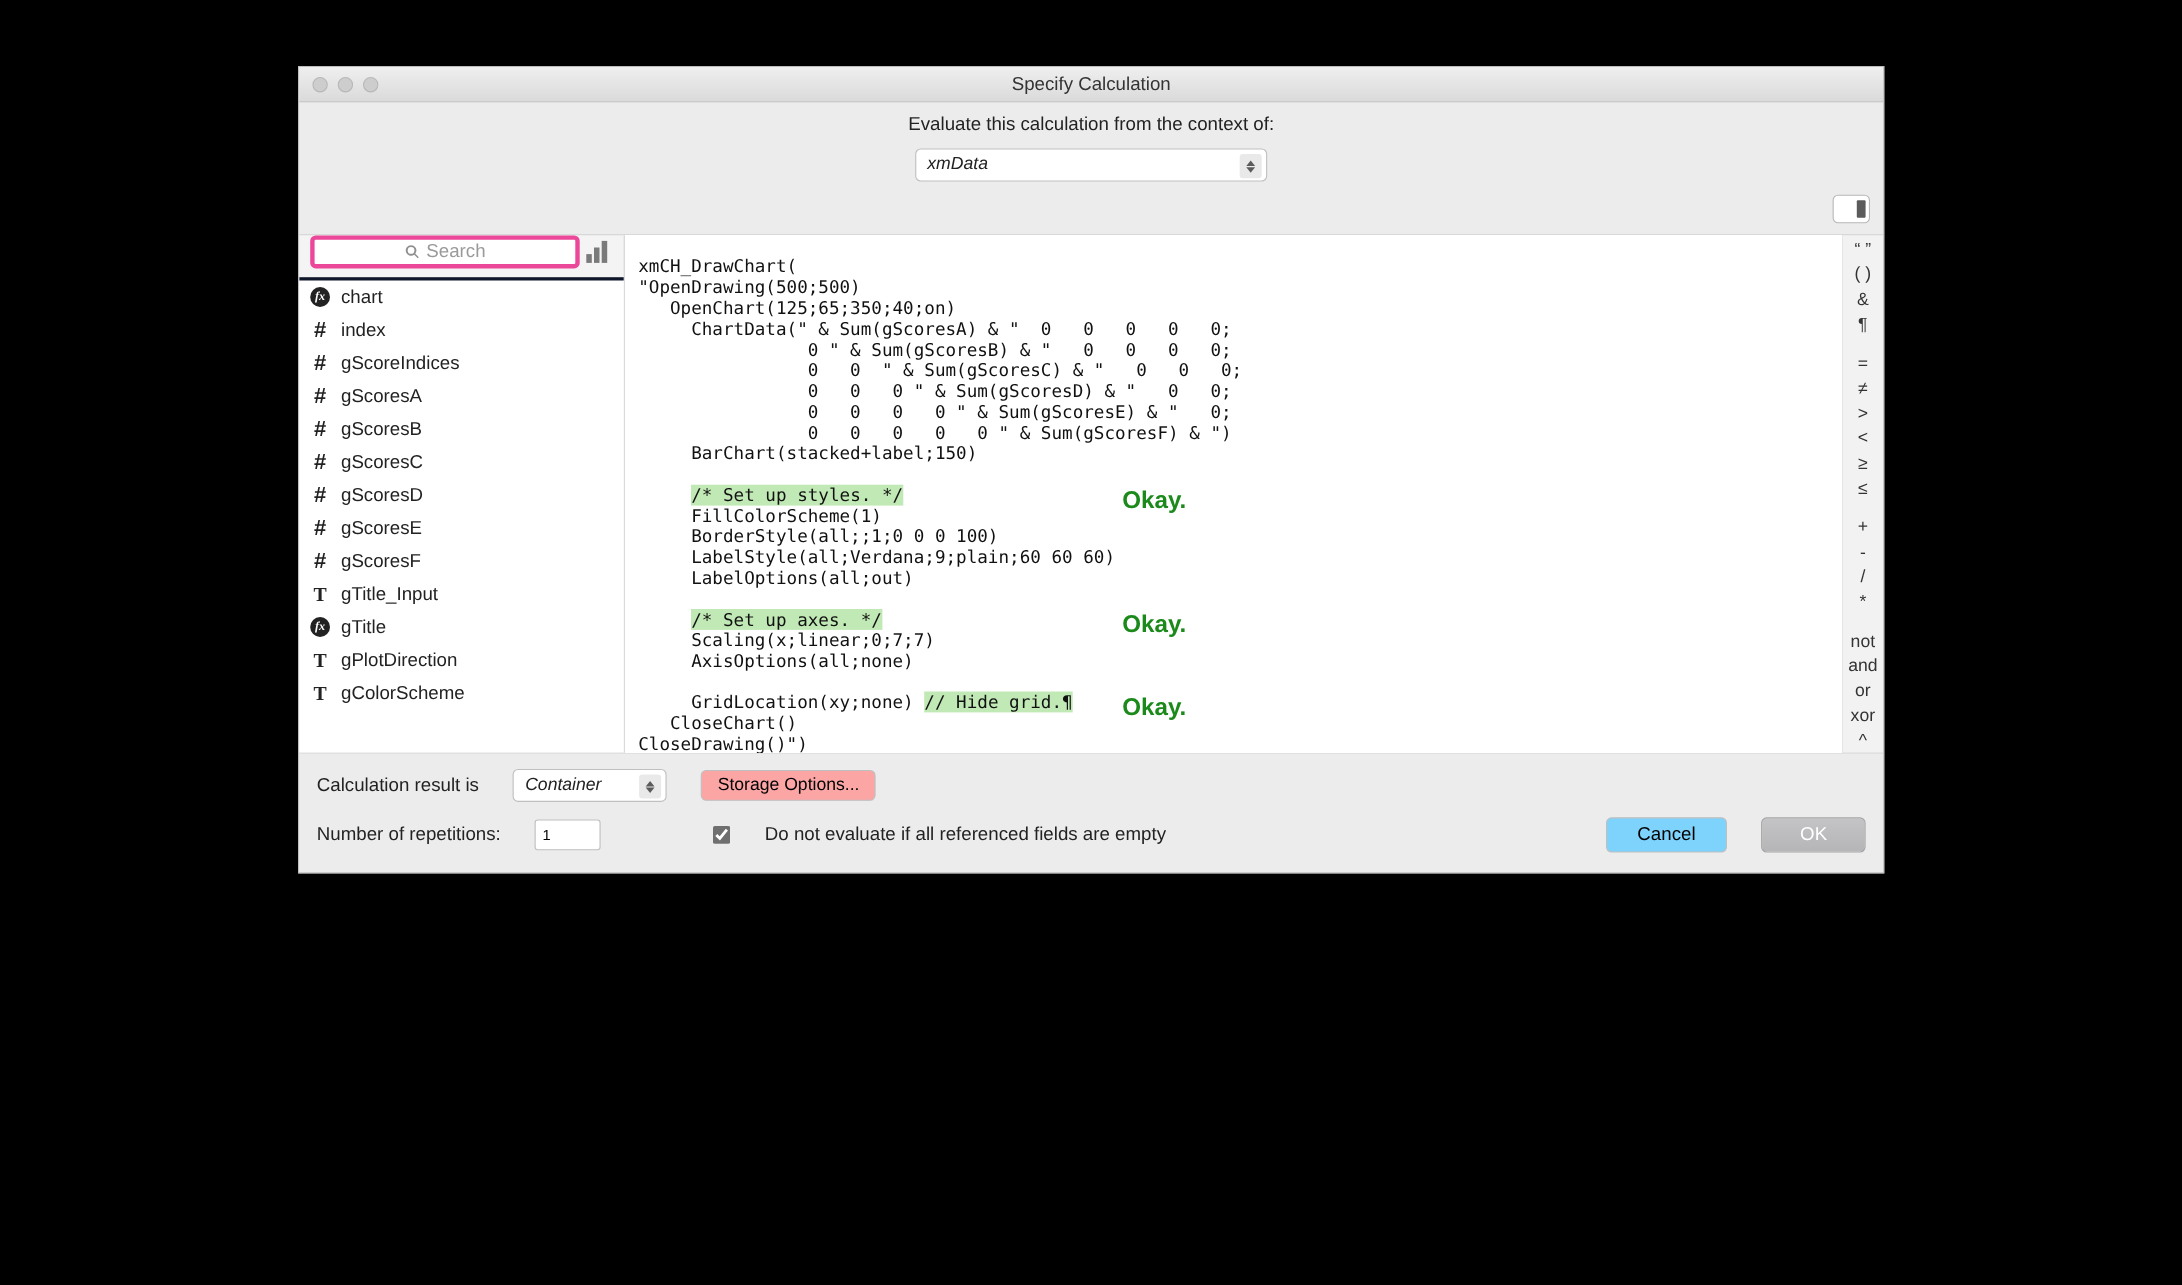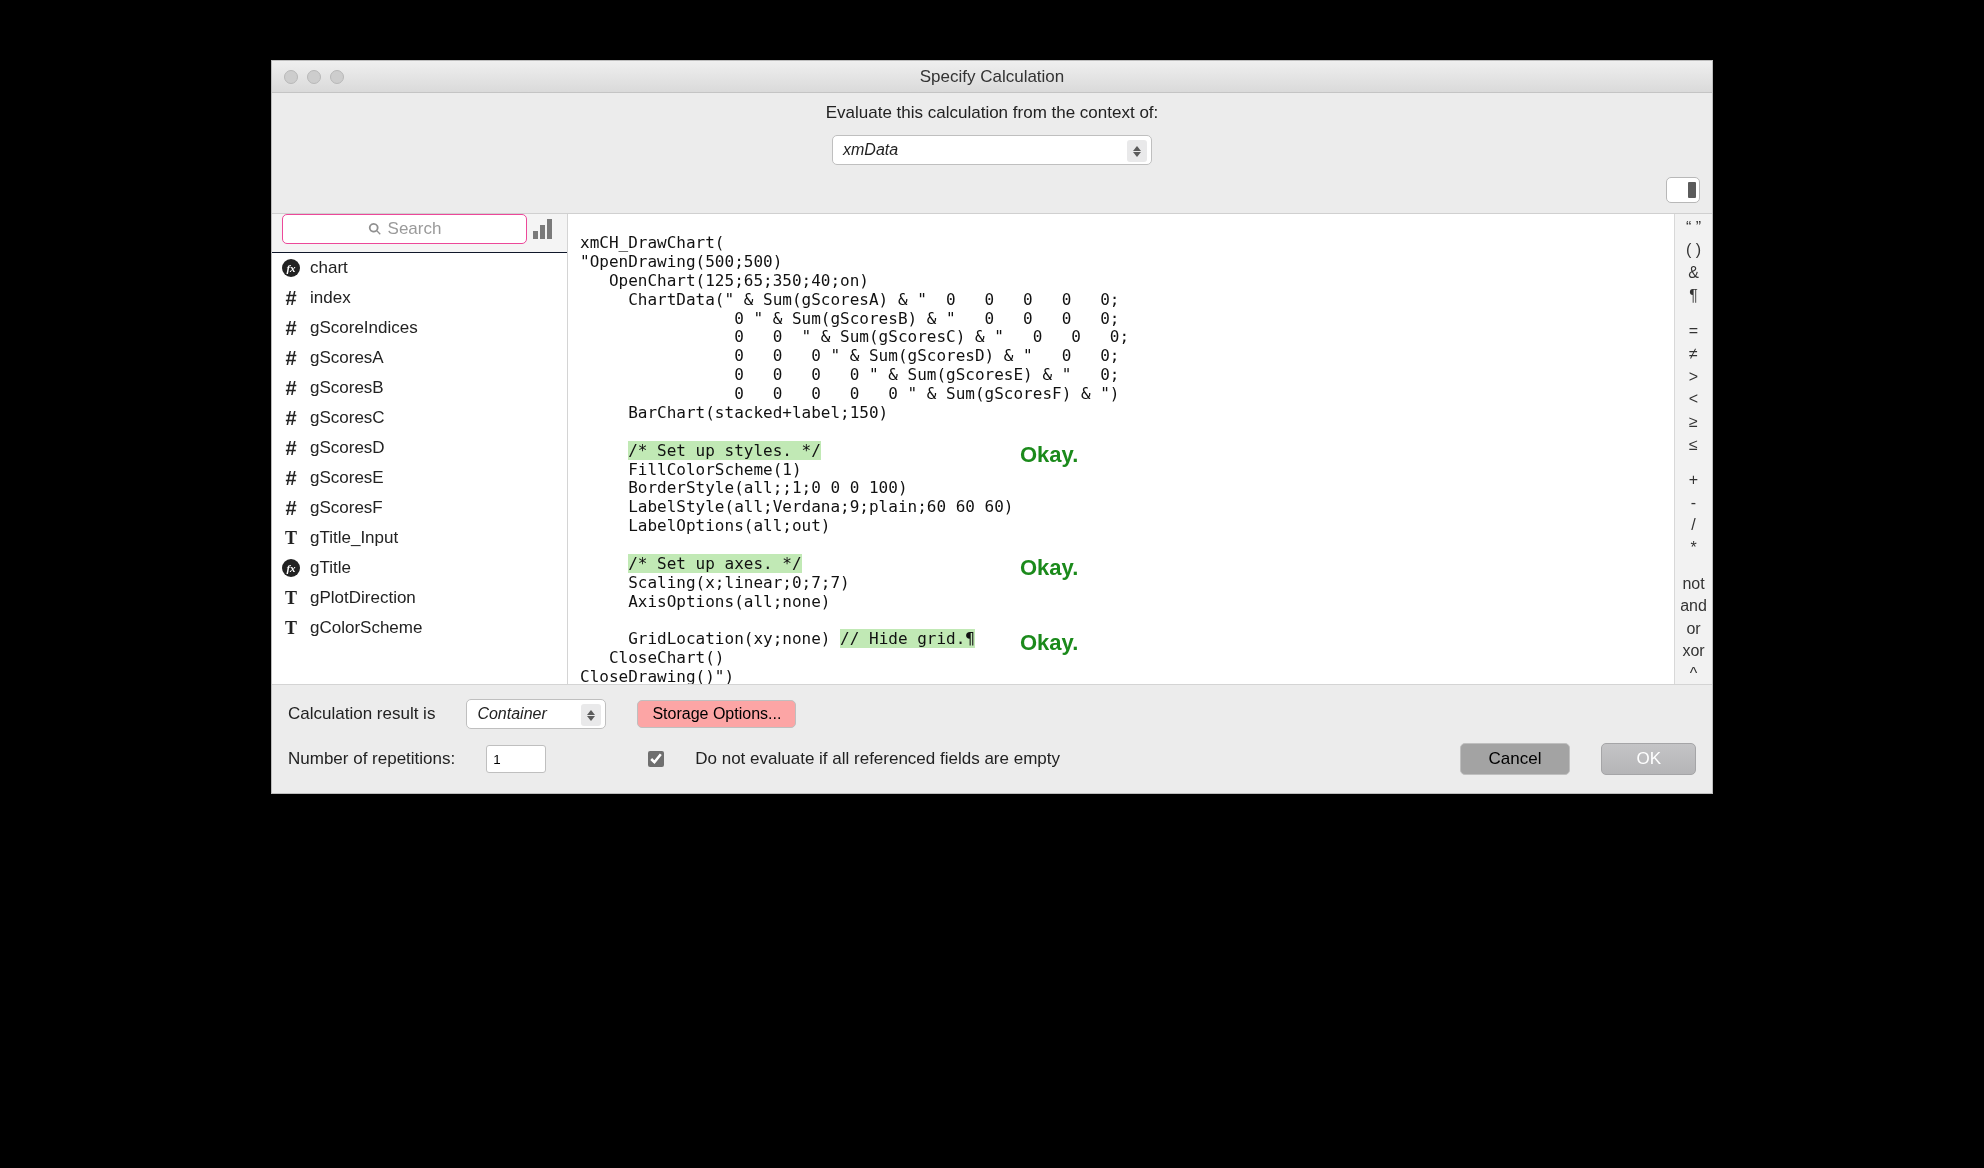--- a/index.html
+++ b/index.html
@@ -53,27 +53,27 @@
     .right-toggle {
       margin-left:auto; width:34px; height:26px; border:1px solid #b8b8b8; border-radius:5px;
       display:flex; align-items:center; justify-content:flex-end; padding:3px; background:#fff;
     }
     .right-toggle .bar { width:8px; height:16px; background:#5b5b5b; border-radius:1px; }
     .body { display:flex; height:470px; }
     .sidebar { width:296px; border-right:1px solid #d4d4d4; display:flex; flex-direction:column; background:#f4f4f4;}
     .sidebar-row1 { padding:10px 10px 6px 10px; }
     .sidebar-row2 { padding:0 10px 8px 10px; display:flex; gap:6px; align-items:center;}
     .search {
-      flex:1; height:30px; border:1px solid #ec4899; border-radius:5px; background:#fff;
+      flex:1; height:30px; border:4px solid #ec4899; border-radius:5px; background:#fff;
       display:flex; align-items:center; justify-content:center; color:#9a9a9a; gap:6px;
     }
     .search svg{width:14px;height:14px;fill:#8f8f8f;}
     .sort-icon { width:24px; display:flex; align-items:flex-end; gap:2px; height:20px;}
     .sort-icon span { width:5px; background:#7a7a7a; }
-    .field-list { flex:1; overflow-y:auto; background:#fff; border-top:1px solid #0f172a;}
+    .field-list { flex:1; overflow-y:auto; background:#fff; border-top:3px solid #0f172a;}
     .field-list::-webkit-scrollbar{width:14px;}
     .field-list::-webkit-scrollbar-thumb{background:#c8c8c8;border-radius:7px;border:3px solid #fff;}
     .field-item { display:flex; align-items:center; gap:10px; padding:5px 10px; font-size:17px;}
     .fi-icon { width:18px; height:18px; display:flex; align-items:center; justify-content:center; font-weight:bold;}
     .fx { width:18px;height:18px;border-radius:50%;background:#222;color:#fff;font-size:11px;display:flex;align-items:center;justify-content:center;font-style:italic;font-family:Georgia,serif;}
     .hash { font-size:20px; font-weight:bold; color:#222;}
     .tee { font-family:Georgia,serif; font-weight:bold; font-size:18px;}
     .editor-wrap { flex:1; display:flex; }
     .editor {
       flex:1; background:#fff; font-family:"Menlo","Monaco",monospace; font-size:16px; line-height:1.18;
@@ -90,21 +90,21 @@
     .op-gap { height:10px !important; }
     .footer { border-top:1px solid #d4d4d4; padding:14px 16px 18px; background:#ececec;}
     .footer-row { display:flex; align-items:center; gap:31px; margin-bottom:14px;}
     .btn {
       background:#fca5a5; border:1px solid #bfbfbf; border-radius:5px; padding:4px 14px; font-size:16px;
     }
     .btn-primary {
       background:linear-gradient(#c4c4c6,#b5b5b7); color:#fff; border:1px solid #a5a5a7;
       border-radius:5px; padding:5px 34px; font-size:17px;
     }
-    .btn-default { background:#a3a3a3; border:1px solid #bfbfbf; border-radius:5px; padding:5px 28px; font-size:17px;}
+    .btn-default { background:#7dd3fc; border:1px solid #bfbfbf; border-radius:5px; padding:5px 28px; font-size:17px;}
     .num-input { width:60px; height:28px; border:1px solid #bfbfbf; border-radius:3px; padding:0 6px; background:#fff;}
     .chk { width:16px; height:16px; accent-color:#6f6f6f;}
     .spacer { flex:1; }
     .codeline { position:relative; }
   </style>
 </head>
 <body>
 
 <div class="window">
   <div class="titlebar">

